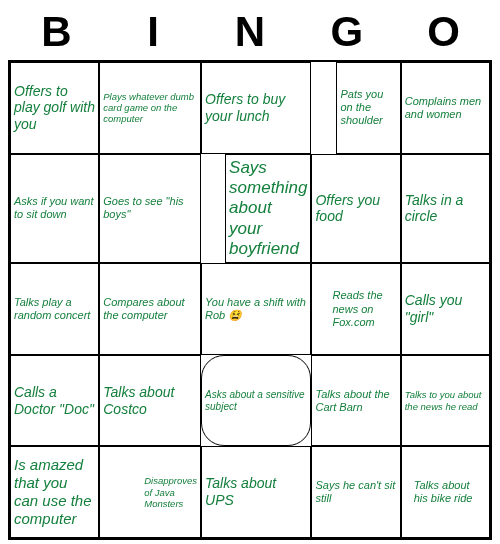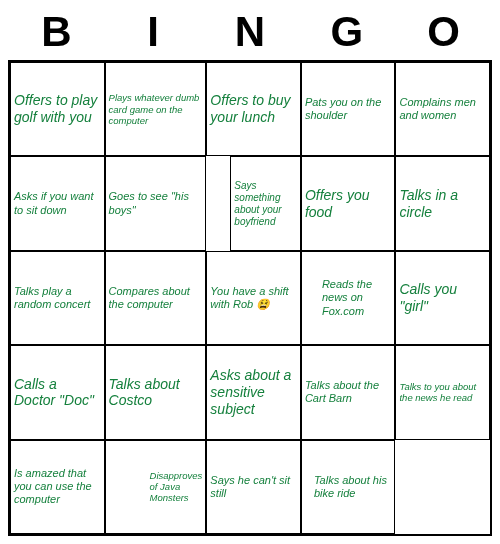--- a/index.html
+++ b/index.html
@@ -65,34 +65,35 @@
   <span class="bingo-letter">I</span>
   <span class="bingo-letter">N</span>
   <span class="bingo-letter">G</span>
   <span class="bingo-letter">O</span>
 </div>
 
 <div class="bingo-grid">
 <div class="bingo-cell" style="font-size: 14px; font-weight: normal;">Offers to play golf with you</div>
     <div class="bingo-cell" style="font-size: 9.5px;">Plays whatever dumb card game on the computer</div>
     <div class="bingo-cell" style="font-size: 14px; font-weight: normal;">Offers to buy your lunch</div>
-    <div class="bingo-cell" style="font-size: 11px;">Pats you on the shoulder</div>
+    <div class="bingo-cell" style="font-size: 11px; margin-left: 25px;">Pats you on the shoulder</div>
     <div class="bingo-cell" style="font-size: 11px;">Complains men and women</div>
     <div class="bingo-cell" style="font-size: 11px;">Asks if you want to sit down</div>
     <div class="bingo-cell" style="font-size: 11px;">Goes to see "his boys"</div>
-    <div class="bingo-cell" style="font-size: 10px; margin-left: 24px;">Says something about your boyfriend</div>
+    <div class="bingo-cell" style="font-size: 17px; margin-left: 24px;">Says something about your boyfriend</div>
     <div class="bingo-cell" style="font-size: 14px; font-weight: normal;">Offers you food</div>
     <div class="bingo-cell" style="font-size: 14px; font-weight: normal;">Talks in a circle</div>
     <div class="bingo-cell" style="font-size: 11px;">Talks play a random concert</div>
     <div class="bingo-cell" style="font-size: 11px;">Compares about the computer</div>
     <div class="bingo-cell" style="font-size: 11px;">You have a shift with Rob 😫</div>
     <div class="bingo-cell" style="font-size: 11px; padding-left: 20px;">Reads the news on Fox.com</div>
     <div class="bingo-cell" style="font-size: 14px; font-weight: normal;">Calls you "girl"</div>
     <div class="bingo-cell" style="font-size: 14px; font-weight: normal;">Calls a Doctor "Doc"</div>
     <div class="bingo-cell" style="font-size: 14px; font-weight: normal;">Talks about Costco</div>
-    <div class="bingo-cell" style="font-size: 14px;">Asks about a sensitive subject</div>
+    <div class="bingo-cell" style="font-size: 10px; border-radius: 23px;">Asks about a sensitive subject</div>
     <div class="bingo-cell" style="font-size: 11px;">Talks about the Cart Barn</div>
     <div class="bingo-cell" style="font-size: 9.5px;">Talks to you about the news he read</div>
-    <div class="bingo-cell" style="font-size: 11px;">Is amazed that you can use the computer</div>
+    <div class="bingo-cell" style="font-size: 15px;">Is amazed that you can use the computer</div>
     <div class="bingo-cell" style="font-size: 9.5px; padding-left: 44px;">Disapproves of Java Monsters</div>
+    <div class="bingo-cell" style="font-size: 14px; font-weight: normal;">Talks about UPS</div>
     <div class="bingo-cell" style="font-size: 11px;">Says he can't sit still</div>
     <div class="bingo-cell" style="font-size: 11px; padding-left: 12px;">Talks about his bike ride</div>
   </div>
 
 </body></html>

